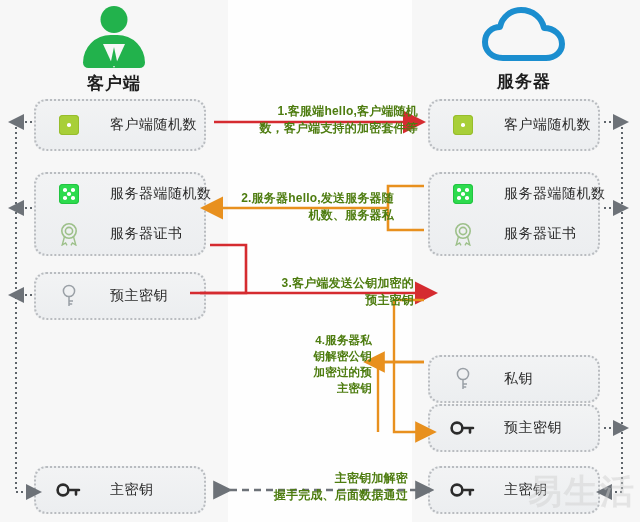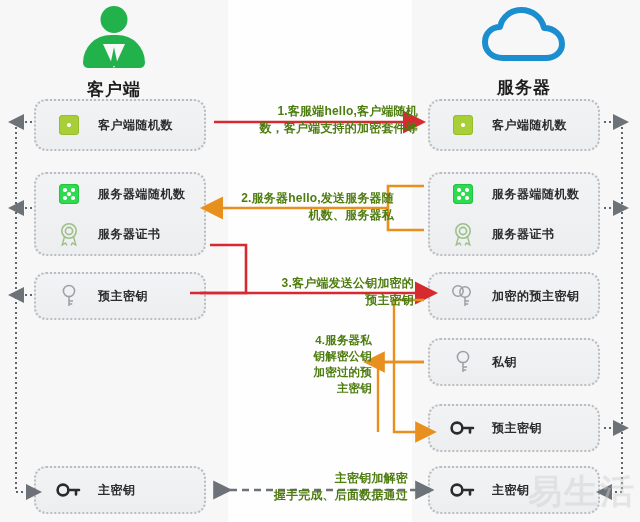--- a/index.html
+++ b/index.html
@@ -15,21 +15,21 @@
   
   .band{position:absolute;top:0;bottom:0;}
   .band-left{left:0;width:228px;background:#f7f7f7;}
   .band-mid{left:228px;width:184px;background:#fefefe;}
   .band-right{left:412px;width:228px;background:#f7f7f7;}
 
   
   .col-head{position:absolute;text-align:center;}
   .col-title{
     font-size:17px;font-weight:bold;color:#1d1d1d;letter-spacing:1px;
-    margin-top:10px;
+    margin-top:4px;
   }
 
   
   .person{width:66px;height:62px;position:relative;margin:0 auto;}
   .person .head{
     position:absolute;left:50%;top:0;transform:translateX(-50%);
     width:27px;height:27px;border-radius:50%;background:#22b24c;
   }
   .person .body{
     position:absolute;left:50%;bottom:0;transform:translateX(-50%);
@@ -57,21 +57,21 @@
     border-radius:12px;
     background:linear-gradient(180deg,#f2f3f4 0%,#eceef0 100%);
     box-sizing:border-box;
     display:flex;flex-direction:column;justify-content:center;
   }
   .row{
     display:flex;align-items:center;height:42px;padding-left:16px;box-sizing:border-box;
   }
   .row .ico{width:34px;flex:0 0 34px;display:flex;align-items:center;justify-content:center;}
   .row .lbl{
-    font-size:12px;color:#2b2b2b;font-weight:bold;margin-left:12px;letter-spacing:0.5px;
+    font-size:14px;color:#2b2b2b;font-weight:normal;margin-left:24px;letter-spacing:0.5px;
     white-space:nowrap;
   }
 
   
   .dice{width:20px;height:20px;border-radius:4px;position:relative;}
   .dice.d1{background:#a8cf38;box-shadow:0 0 0 1px #97bd2c inset;}
   .dice.d5{background:#2ddb4e;box-shadow:0 0 0 1px #22c441 inset;}
   .pip{position:absolute;width:3.6px;height:3.6px;border-radius:50%;background:#fff;}
 
   
@@ -232,36 +232,22 @@
             <circle cx="11" cy="9" r="3.6" fill="none" stroke="#9dc08a" stroke-width="1.6"></circle>
             <path d="M6.4 15 L4.2 23 L7.6 21 L9 23.4" fill="none" stroke="#9dc08a" stroke-width="1.4"></path>
             <path d="M15.6 15 L17.8 23 L14.4 21 L13 23.4" fill="none" stroke="#9dc08a" stroke-width="1.4"></path>
           </svg>
         </span>
       </span>
       <span class="lbl">服务器证书</span>
     </div>
   </div>
 
-  <div class="box" style="left:428px;top:272px;width:172px;height:48px;">
-    <div class="row">
-      <span class="ico">
-        <span class="key2">
-          <svg viewBox="0 0 28 24" width="28" height="24">
-            <circle cx="9" cy="7" r="5.2" fill="none" stroke="#9aa0a6" stroke-width="1.5"></circle>
-            <circle cx="16" cy="8" r="5.2" fill="none" stroke="#9aa0a6" stroke-width="1.5"></circle>
-            <path d="M16 13.2 V22 M16 17 H20 M16 20 H19.2" stroke="#9aa0a6" stroke-width="1.5" fill="none"></path>
-          </svg>
-        </span>
-      </span>
-      <span class="lbl">加密的预主密钥</span>
-    </div>
-  </div>
-
-  <div class="box" style="left:428px;top:338px;width:172px;height:48px;">
+
+  <div class="box" style="left:428px;top:355px;width:172px;height:48px;">
     <div class="row">
       <span class="ico">
         <span class="keyv">
           <svg viewBox="0 0 20 24" width="20" height="24">
             <circle cx="10" cy="7" r="5.6" fill="none" stroke="#9aa0a6" stroke-width="1.5"></circle>
             <path d="M10 12.6 V22 M10 17 H14 M10 20 H13.2" stroke="#9aa0a6" stroke-width="1.5" fill="none"></path>
           </svg>
         </span>
       </span>
       <span class="lbl">私钥</span>

